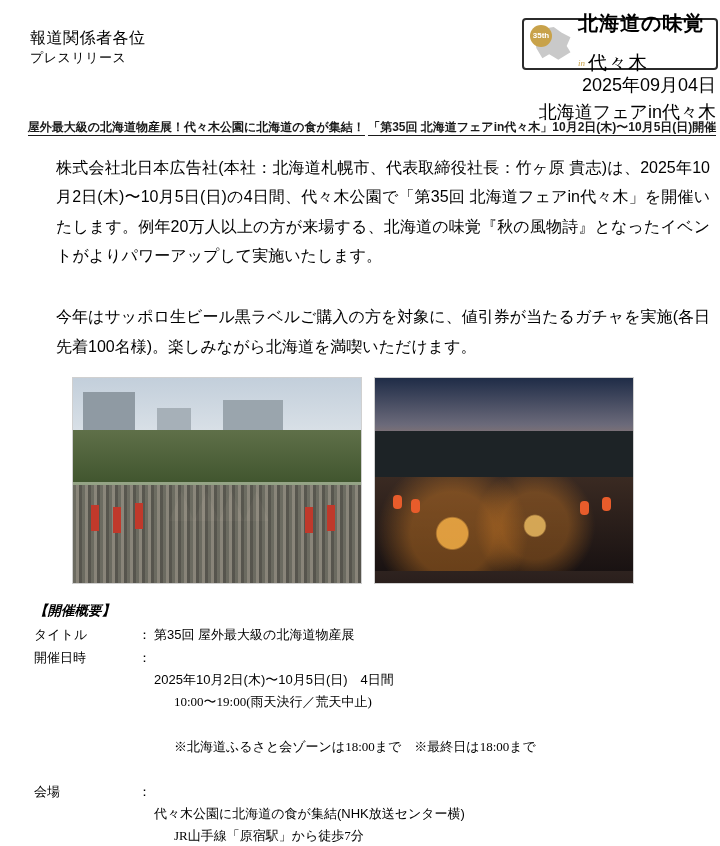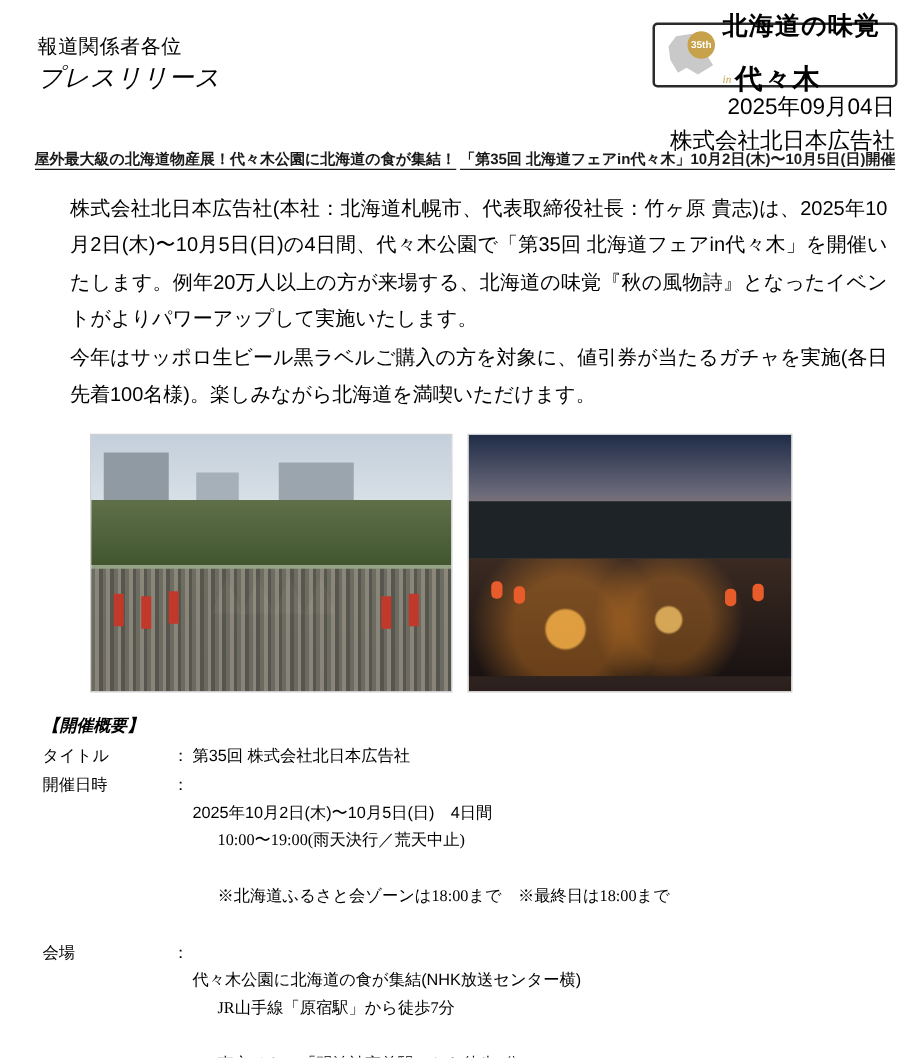--- a/index.html
+++ b/index.html
@@ -32,23 +32,22 @@
     position: absolute;
     left: 18px;
     top: 14px;
     line-height: 1.45;
   }
   .header-left .line1 {
     font-size: 16px;
     letter-spacing: 0.5px;
   }
   .header-left .line2 {
-    font-size: 20px;
+    font-size: 13px;
     letter-spacing: 0.5px;
-    font-style: italic;
   }
   .logo {
     position: absolute;
     right: 14px;
     top: 6px;
     width: 196px;
     height: 52px;
     border: 2px solid #2b2b2b;
     border-radius: 4px;
     background: #ffffff;
@@ -67,21 +66,21 @@
     position: absolute;
     left: 4px;
     top: 4px;
     width: 38px;
     height: 34px;
     background: #c9c9c9;
     clip-path: polygon(18% 6%, 52% 0%, 72% 16%, 96% 30%, 86% 56%, 96% 74%, 64% 96%, 40% 80%, 22% 92%, 6% 62%, 2% 30%);
   }
   .logo-mark .badge {
     position: absolute;
-    left: 20px;
+    left: 0;
     top: 2px;
     width: 22px;
     height: 22px;
     border-radius: 50%;
     background: #c8a24a;
     color: #ffffff;
     font-size: 8px;
     display: flex;
     align-items: center;
     justify-content: center;
@@ -107,22 +106,22 @@
     gap: 3px;
     margin-top: 16px;
   }
   .logo-in {
     font-size: 9px;
     color: #c8a24a;
     font-style: italic;
     font-family: "Liberation Serif", serif;
   }
   .logo-place {
-    font-size: 22px;
-    font-weight: bold;
+    font-size: 19px;
+    font-weight: normal;
     letter-spacing: 1px;
     font-family: "Liberation Serif", serif;
   }
   .header-right-meta {
     position: absolute;
     right: 16px;
     top: 60px;
     text-align: right;
     font-size: 18px;
     line-height: 1.5;
@@ -147,21 +146,21 @@
   }
 
   
   .body-text {
     margin: 16px 22px 0 22px;
     font-size: 16px;
     line-height: 1.85;
     text-align: justify;
   }
   .body-text.second {
-    margin-top: 1px;
+    margin-top: 31px;
   }
   .indent {
     padding-left: 22px;
   }
 
   
   .photos {
     display: flex;
     gap: 12px;
     margin: 16px 22px 0 60px;
@@ -288,21 +287,21 @@
         <div class="logo-title">北海道の味覚</div>
         <div class="logo-sub">
           <span class="logo-in">in</span>
           <span class="logo-place">代々木</span>
         </div>
       </div>
     </div>
 
     <div class="header-right-meta">
       <div>2025年09月04日</div>
-      <div>株式会社北日本広告社</div>
+      <div>北海道フェアin代々木</div>
     </div>
   </div>
 
   <div class="title-block">
     <div class="title-line">
       <span class="ul">屋外最大級の北海道物産展！代々木公園に北海道の食が集結！</span>
     </div>
     <div class="title-line">
       <span class="ul">「第35回 北海道フェアin代々木」10月2日(木)〜10月5日(日)開催</span>
     </div>
@@ -336,21 +335,21 @@
       <div class="lantern" style="right:44px; bottom:68px;"></div>
     </div>
   </div>
 
   <div class="section-heading">【開催概要】</div>
   <table class="detail-table">
     <tbody>
       <tr>
         <td class="dt-label">タイトル</td>
         <td class="dt-colon">：</td>
-        <td class="dt-value">第35回 株式会社北日本広告社</td>
+        <td class="dt-value">第35回 屋外最大級の北海道物産展</td>
       </tr>
       <tr>
         <td class="dt-label">開催日時</td>
         <td class="dt-colon">：</td>
         <td class="dt-value">
           <span>2025年10月2日(木)〜10月5日(日)　4日間</span>
           <span class="sub-indent">10:00〜19:00(雨天決行／荒天中止)</span>
           <span class="sub-indent">※北海道ふるさと会ゾーンは18:00まで　※最終日は18:00まで</span>
         </td>
       </tr>

